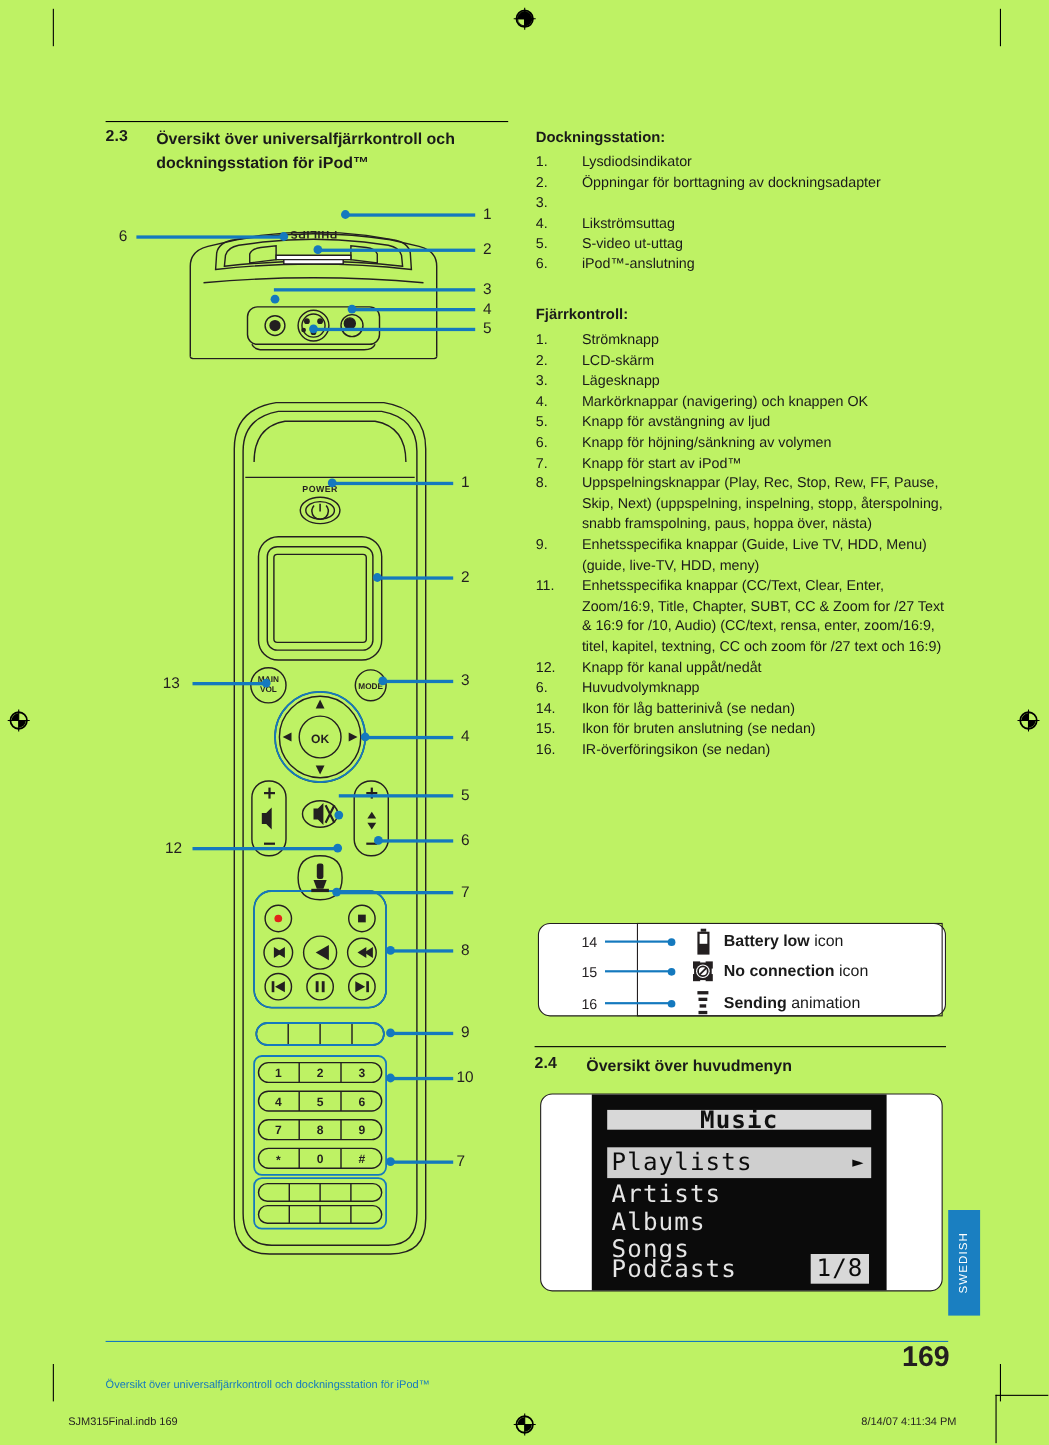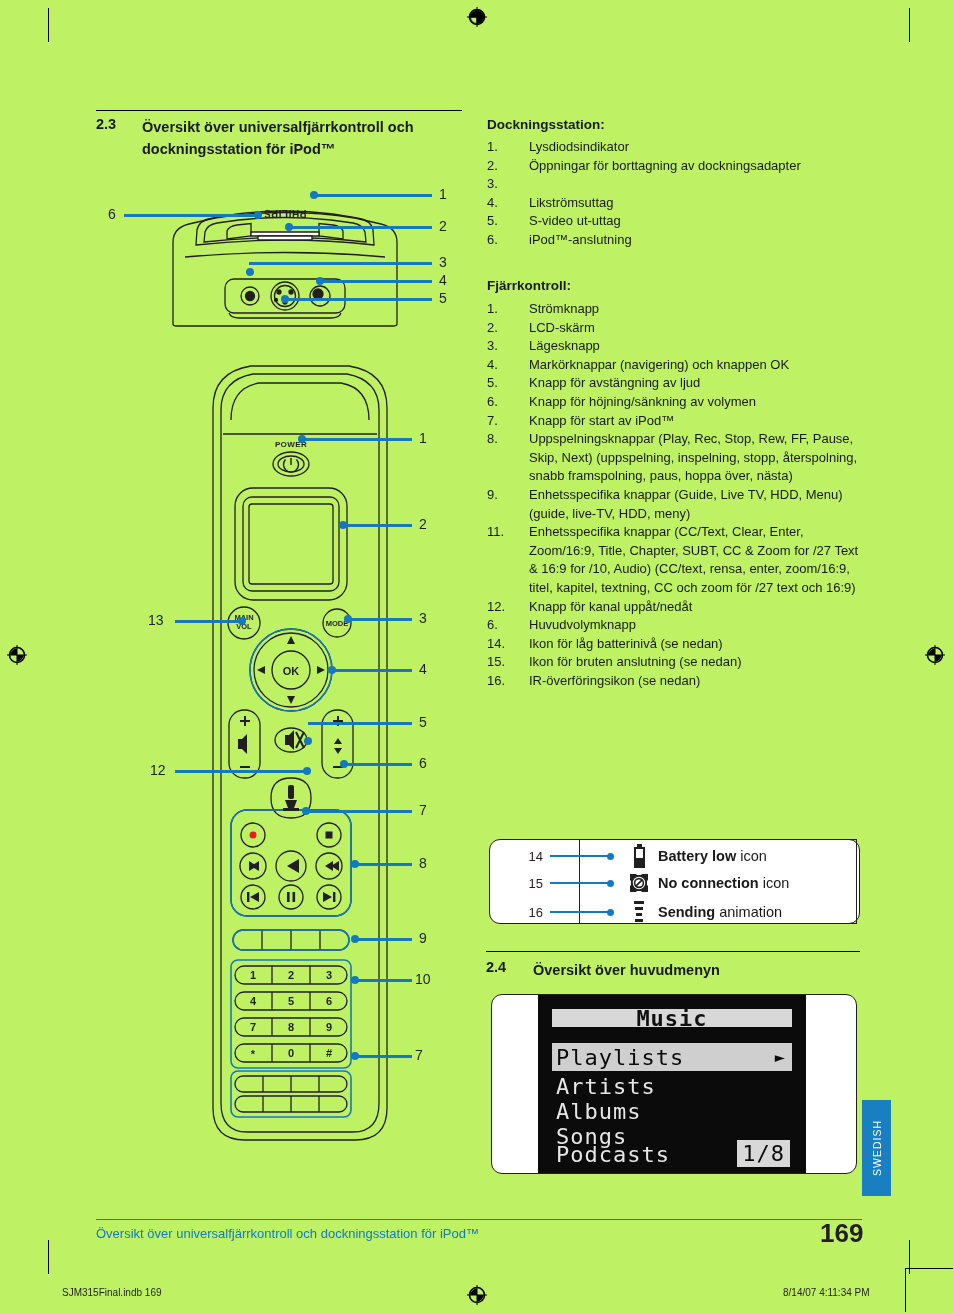--- a/index.html
+++ b/index.html
@@ -201,21 +201,22 @@
 
   
   .foot-rule {
     position: absolute;
     background: #1479be;
     height: 1px;
   }
   .foot-link {
     position: absolute;
     color: #1479be;
-    font-size: 13px;
+    font-size: 10px;
+    margin-top: 28px;
   }
   .foot-page {
     position: absolute;
     font-size: 26px;
     font-weight: bold;
     color: #231f20;
   }
   .slug {
     position: absolute;
     font-size: 10px;

